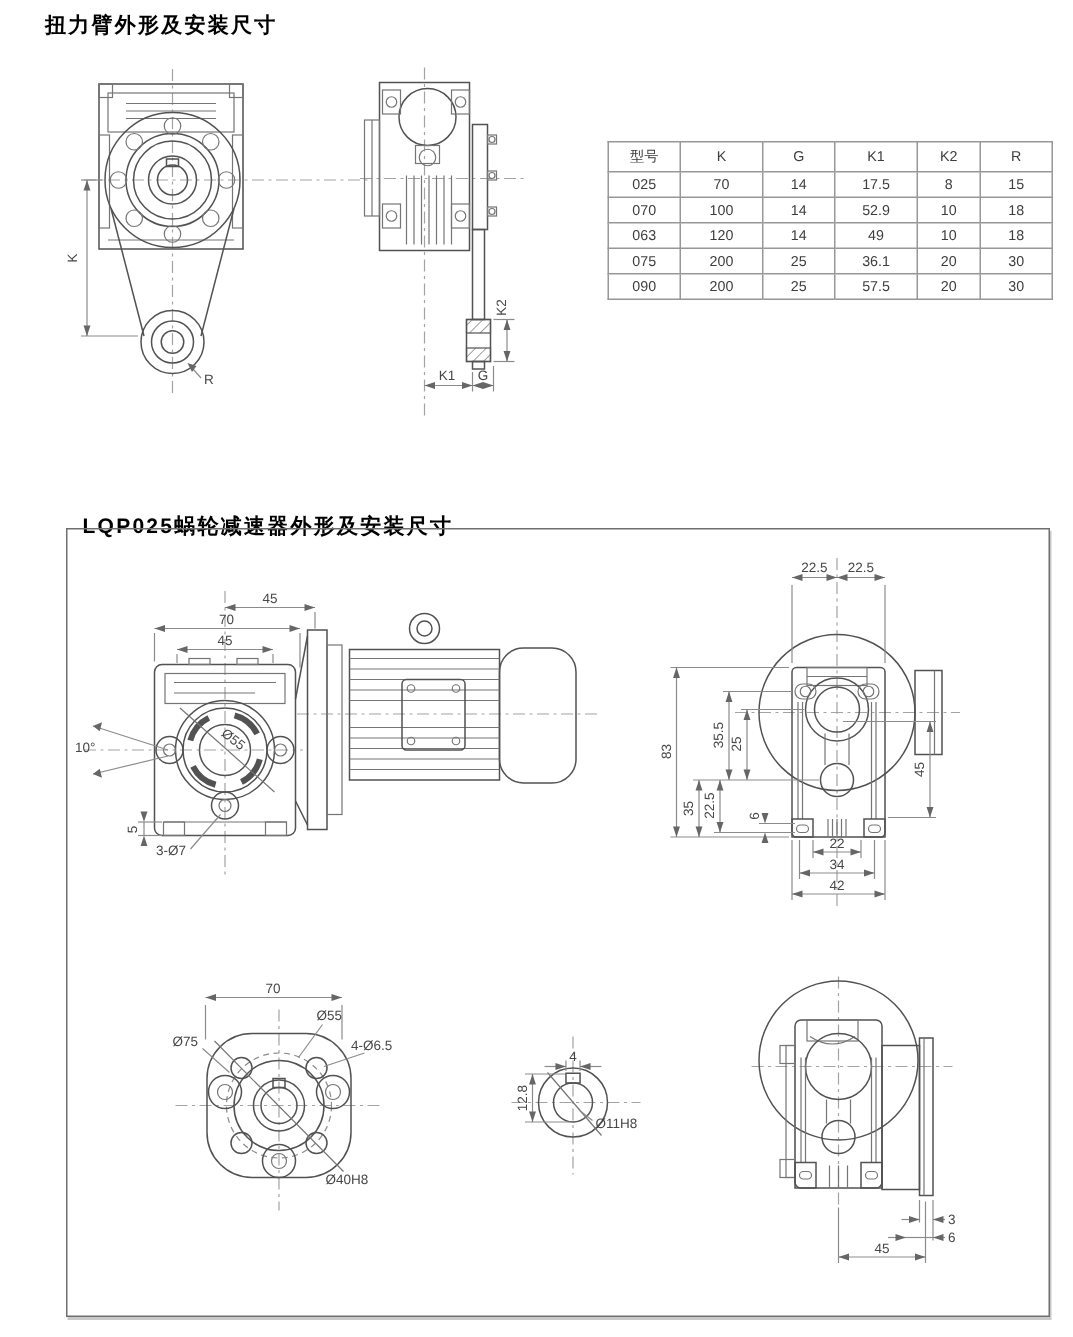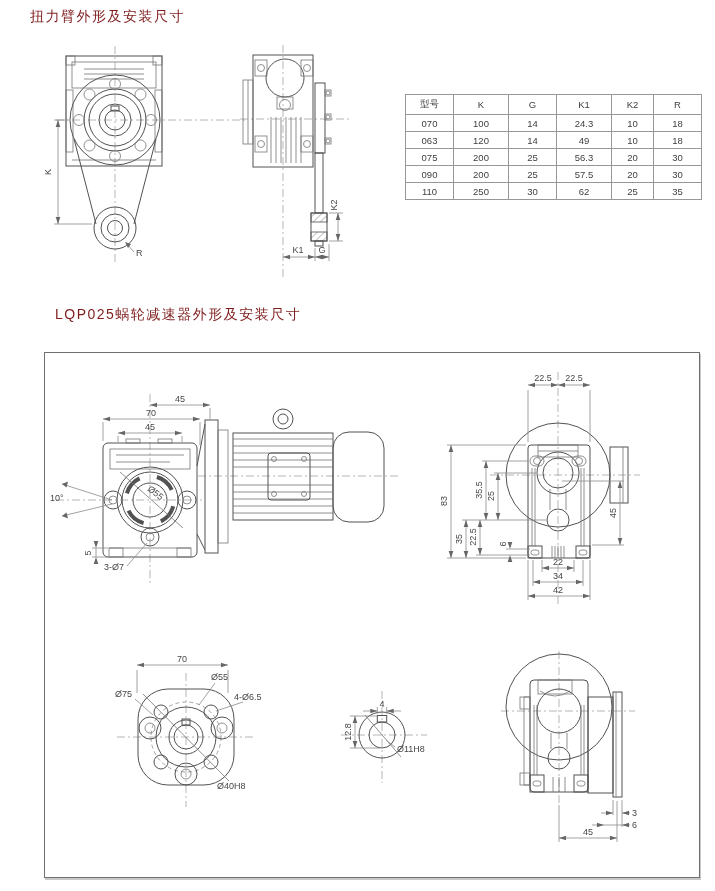--- a/index.html
+++ b/index.html
@@ -1,18 +1,18 @@
 <!DOCTYPE html>
 <html><head>
 <meta charset="utf-8">
 <style>
   html,body{margin:0;padding:0;}
   body{width:715px;height:891px;position:relative;background:#fff;font-family:"Liberation Sans",sans-serif;overflow:hidden;}
   .abs{position:absolute;}
-  .sec-title{font-size:14px;font-weight:normal;color:#7f1d1d;letter-spacing:1.5px;white-space:nowrap;}
+  .sec-title{font-size:14px;font-weight:bold;color:#000000;letter-spacing:1.5px;white-space:nowrap;}
   .frame{border:1px solid #6f6f6f;box-shadow:1px 2px 0 #c8c8c8;}
   svg{overflow:visible;}
   svg text{font-family:"Liberation Sans",sans-serif;font-size:9px;fill:#474747;}
   .ln{fill:none;stroke:#525252;stroke-width:1;}
   .ln2{fill:none;stroke:#757575;stroke-width:.8;}
   .dim{fill:none;stroke:#8b8b8b;stroke-width:.8;}
   .cl{fill:none;stroke:#a3a3a3;stroke-width:.8;stroke-dasharray:8 3 2 3;}
   .dc{stroke-dasharray:4 3;}
   .ar{fill:#666;stroke:none;}
   table.dim-table{border-collapse:collapse;table-layout:fixed;background:#fff;}
@@ -148,63 +148,63 @@
       <th>型号</th>
       <th>K</th>
       <th>G</th>
       <th>K1</th>
       <th>K2</th>
       <th>R</th>
     </tr>
   </thead>
   <tbody>
     <tr>
+        <td>025</td>
+        <td>70</td>
+        <td>14</td>
+        <td>17.5</td>
+        <td>8</td>
+        <td>15</td>
+      </tr>
+    <tr>
         <td>070</td>
         <td>100</td>
         <td>14</td>
-        <td>24.3</td>
+        <td>52.9</td>
         <td>10</td>
         <td>18</td>
       </tr>
     <tr>
         <td>063</td>
         <td>120</td>
         <td>14</td>
         <td>49</td>
         <td>10</td>
         <td>18</td>
       </tr>
     <tr>
         <td>075</td>
         <td>200</td>
         <td>25</td>
-        <td>56.3</td>
+        <td>36.1</td>
         <td>20</td>
         <td>30</td>
       </tr>
     <tr>
         <td>090</td>
         <td>200</td>
         <td>25</td>
         <td>57.5</td>
         <td>20</td>
         <td>30</td>
       </tr>
-    <tr>
-        <td>110</td>
-        <td>250</td>
-        <td>30</td>
-        <td>62</td>
-        <td>25</td>
-        <td>35</td>
-      </tr>
   </tbody>
 </table>
 
-<div class="sec-title abs" style="left:55px;top:306px">LQP025蜗轮减速器外形及安装尺寸</div>
+<div class="sec-title abs" style="left:55px;top:342px">LQP025蜗轮减速器外形及安装尺寸</div>
 <div class="frame abs" style="left:44px;top:352px;width:654px;height:524px"></div>
 
 <svg class="abs" style="left:50px;top:388px" width="400" height="200">
   <line class="cl" x1="100" y1="6" x2="100" y2="196"></line>
   <line class="cl" x1="6" y1="112" x2="152" y2="112"></line>
   <line class="cl" x1="148" y1="88" x2="348" y2="88"></line>
 
   <line class="dim" x1="100" y1="17" x2="160" y2="17"></line>
   <use href="#aL" x="100" y="17"></use>
     <use href="#aR" x="160" y="17"></use>

